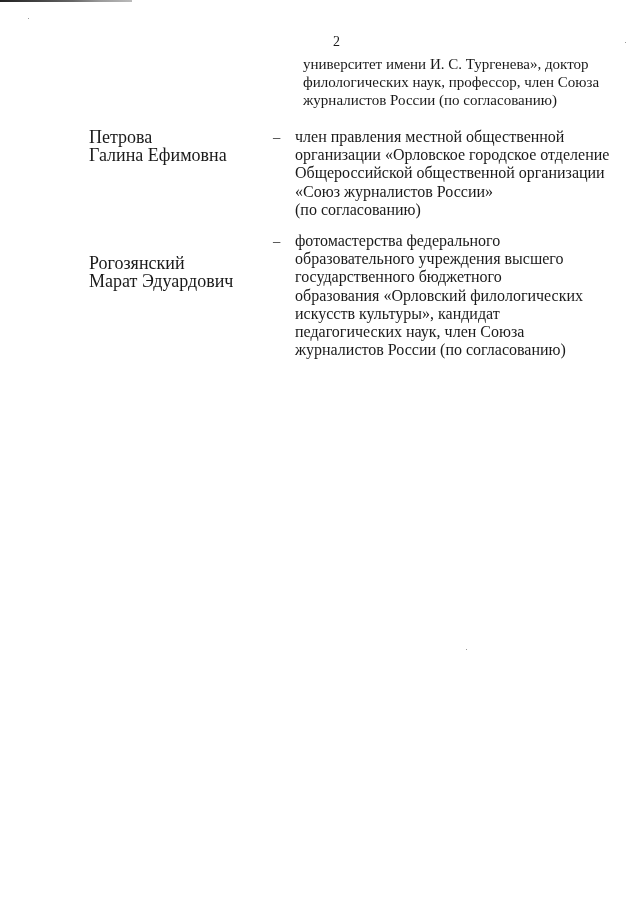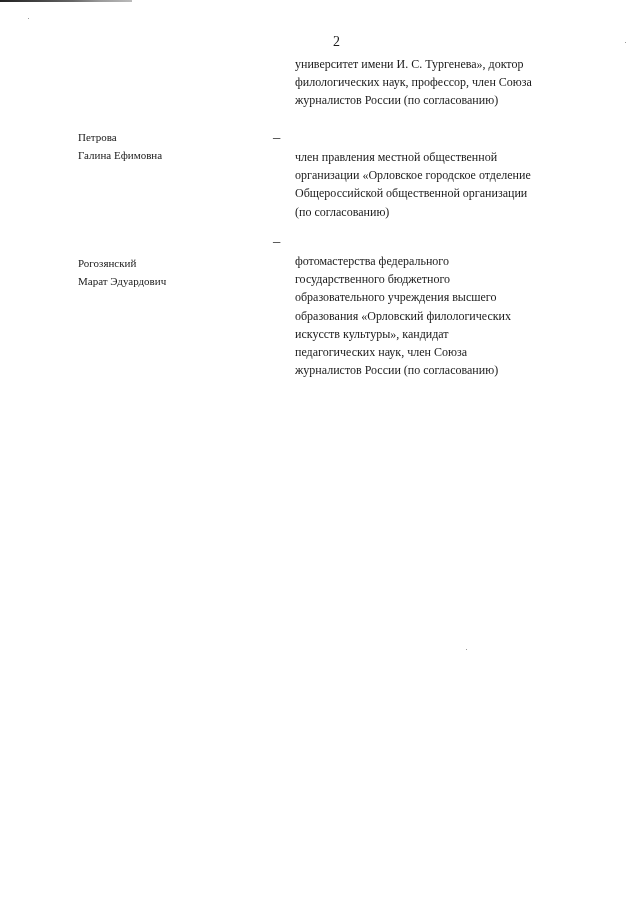--- a/index.html
+++ b/index.html
@@ -30,53 +30,53 @@
     background: #999;
   }
   .page-number {
     position: absolute;
     left: 333px;
     top: 34px;
     font-size: 14px;
   }
   .text-block {
     position: absolute;
-    font-size: 12px;
+    font-size: 15px;
     line-height: 18.2px;
     white-space: nowrap;
+    margin-left: 8px;
   }
   .cont {
     left: 295px;
     top: 55px;
   }
   .entry {
     position: absolute;
     left: 0;
     width: 640px;
   }
   .name {
     position: absolute;
-    left: 78px;
-    font-size: 11px;
+    left: 89px;
+    font-size: 18px;
     line-height: 18.2px;
     white-space: nowrap;
   }
   .dash {
     position: absolute;
     left: 273px;
     font-size: 14.6px;
     line-height: 18.2px;
   }
   .desc {
     position: absolute;
     left: 295px;
-    font-size: 12px;
+    font-size: 16px;
     line-height: 18.2px;
     white-space: nowrap;
-    margin-top: 20px;
   }
   .line { display: block; }
 </style>
 </head>
 <body>
 
 <div class="scan-edge"></div>
 <div class="speck" style="left:28px; top:18px;"></div>
 <div class="speck" style="left:625px; top:42px;"></div>
 <div class="speck" style="left:466px; top:649px;"></div>
@@ -92,32 +92,33 @@
 <div class="entry" style="top:128px;">
   <div class="name" style="top:0;">
     <span class="line">Петрова</span>
     <span class="line">Галина Ефимовна</span>
   </div>
   <div class="dash" style="top:0;">–</div>
   <div class="desc" style="top:0;">
     <span class="line">член правления местной общественной</span>
     <span class="line">организации «Орловское городское отделение</span>
     <span class="line">Общероссийской общественной организации</span>
+    <span class="line">«Союз журналистов России»</span>
     <span class="line">(по согласованию)</span>
   </div>
 </div>
 
 <div class="entry" style="top:232px;">
   <div class="name" style="top:0;margin-top:22px;">
     <span class="line">Рогозянский</span>
     <span class="line">Марат Эдуардович</span>
   </div>
   <div class="dash" style="top:0;">–</div>
   <div class="desc" style="top:0;">
     <span class="line">фотомастерства федерального</span>
+    <span class="line">образовательного учреждения высшего</span>
     <span class="line">государственного бюджетного</span>
-    <span class="line">образовательного учреждения высшего</span>
     <span class="line">образования «Орловский филологических</span>
     <span class="line">искусств культуры», кандидат</span>
     <span class="line">педагогических наук, член Союза</span>
     <span class="line">журналистов России (по согласованию)</span>
   </div>
 </div>
 
 </body></html>

